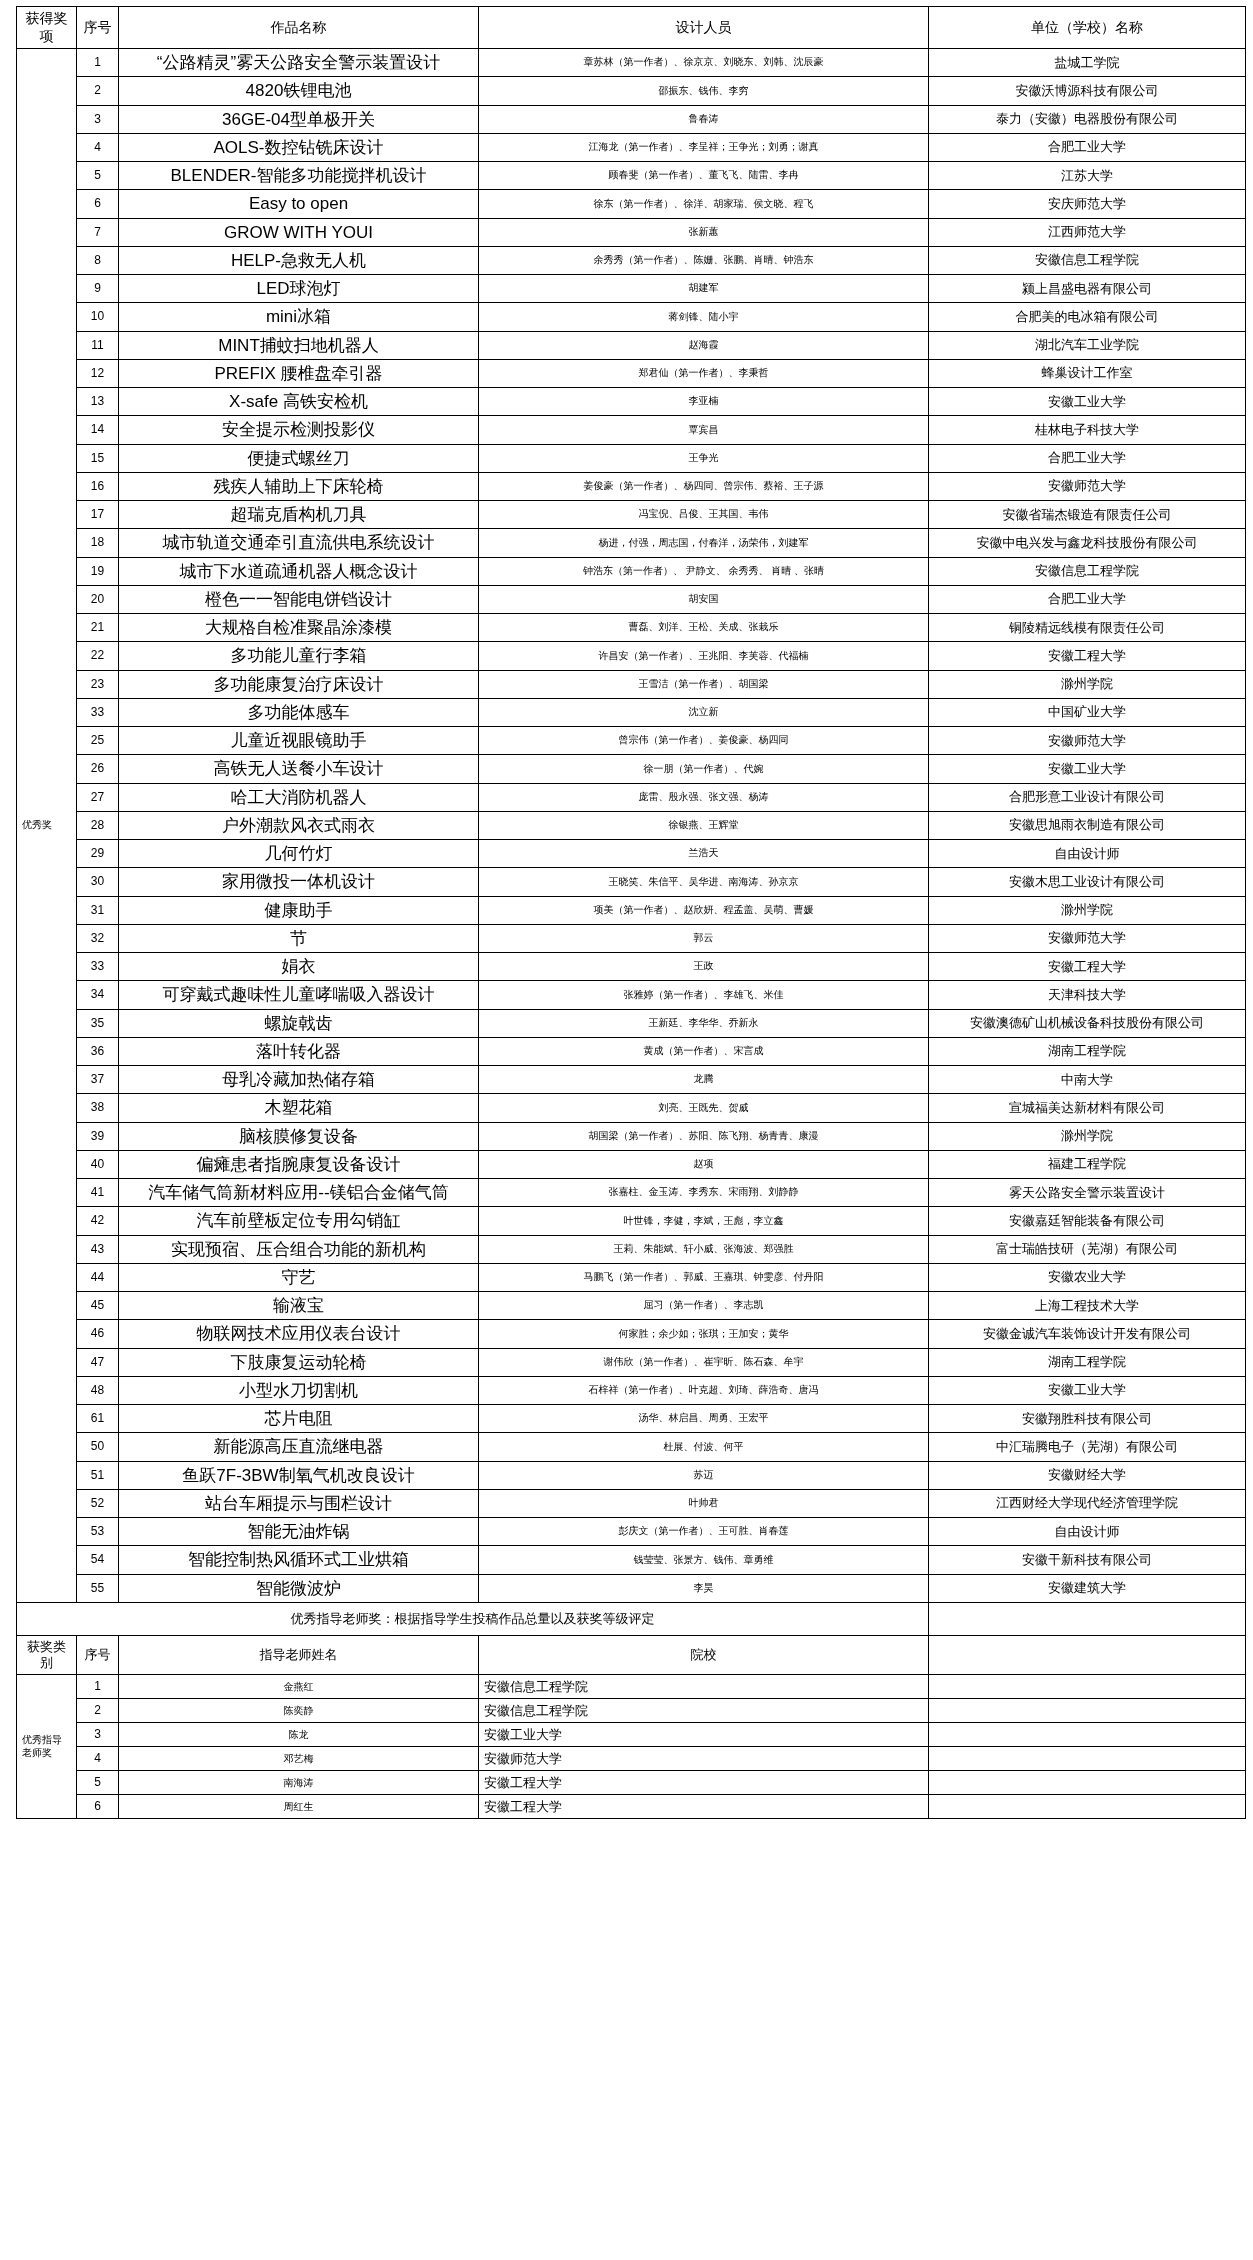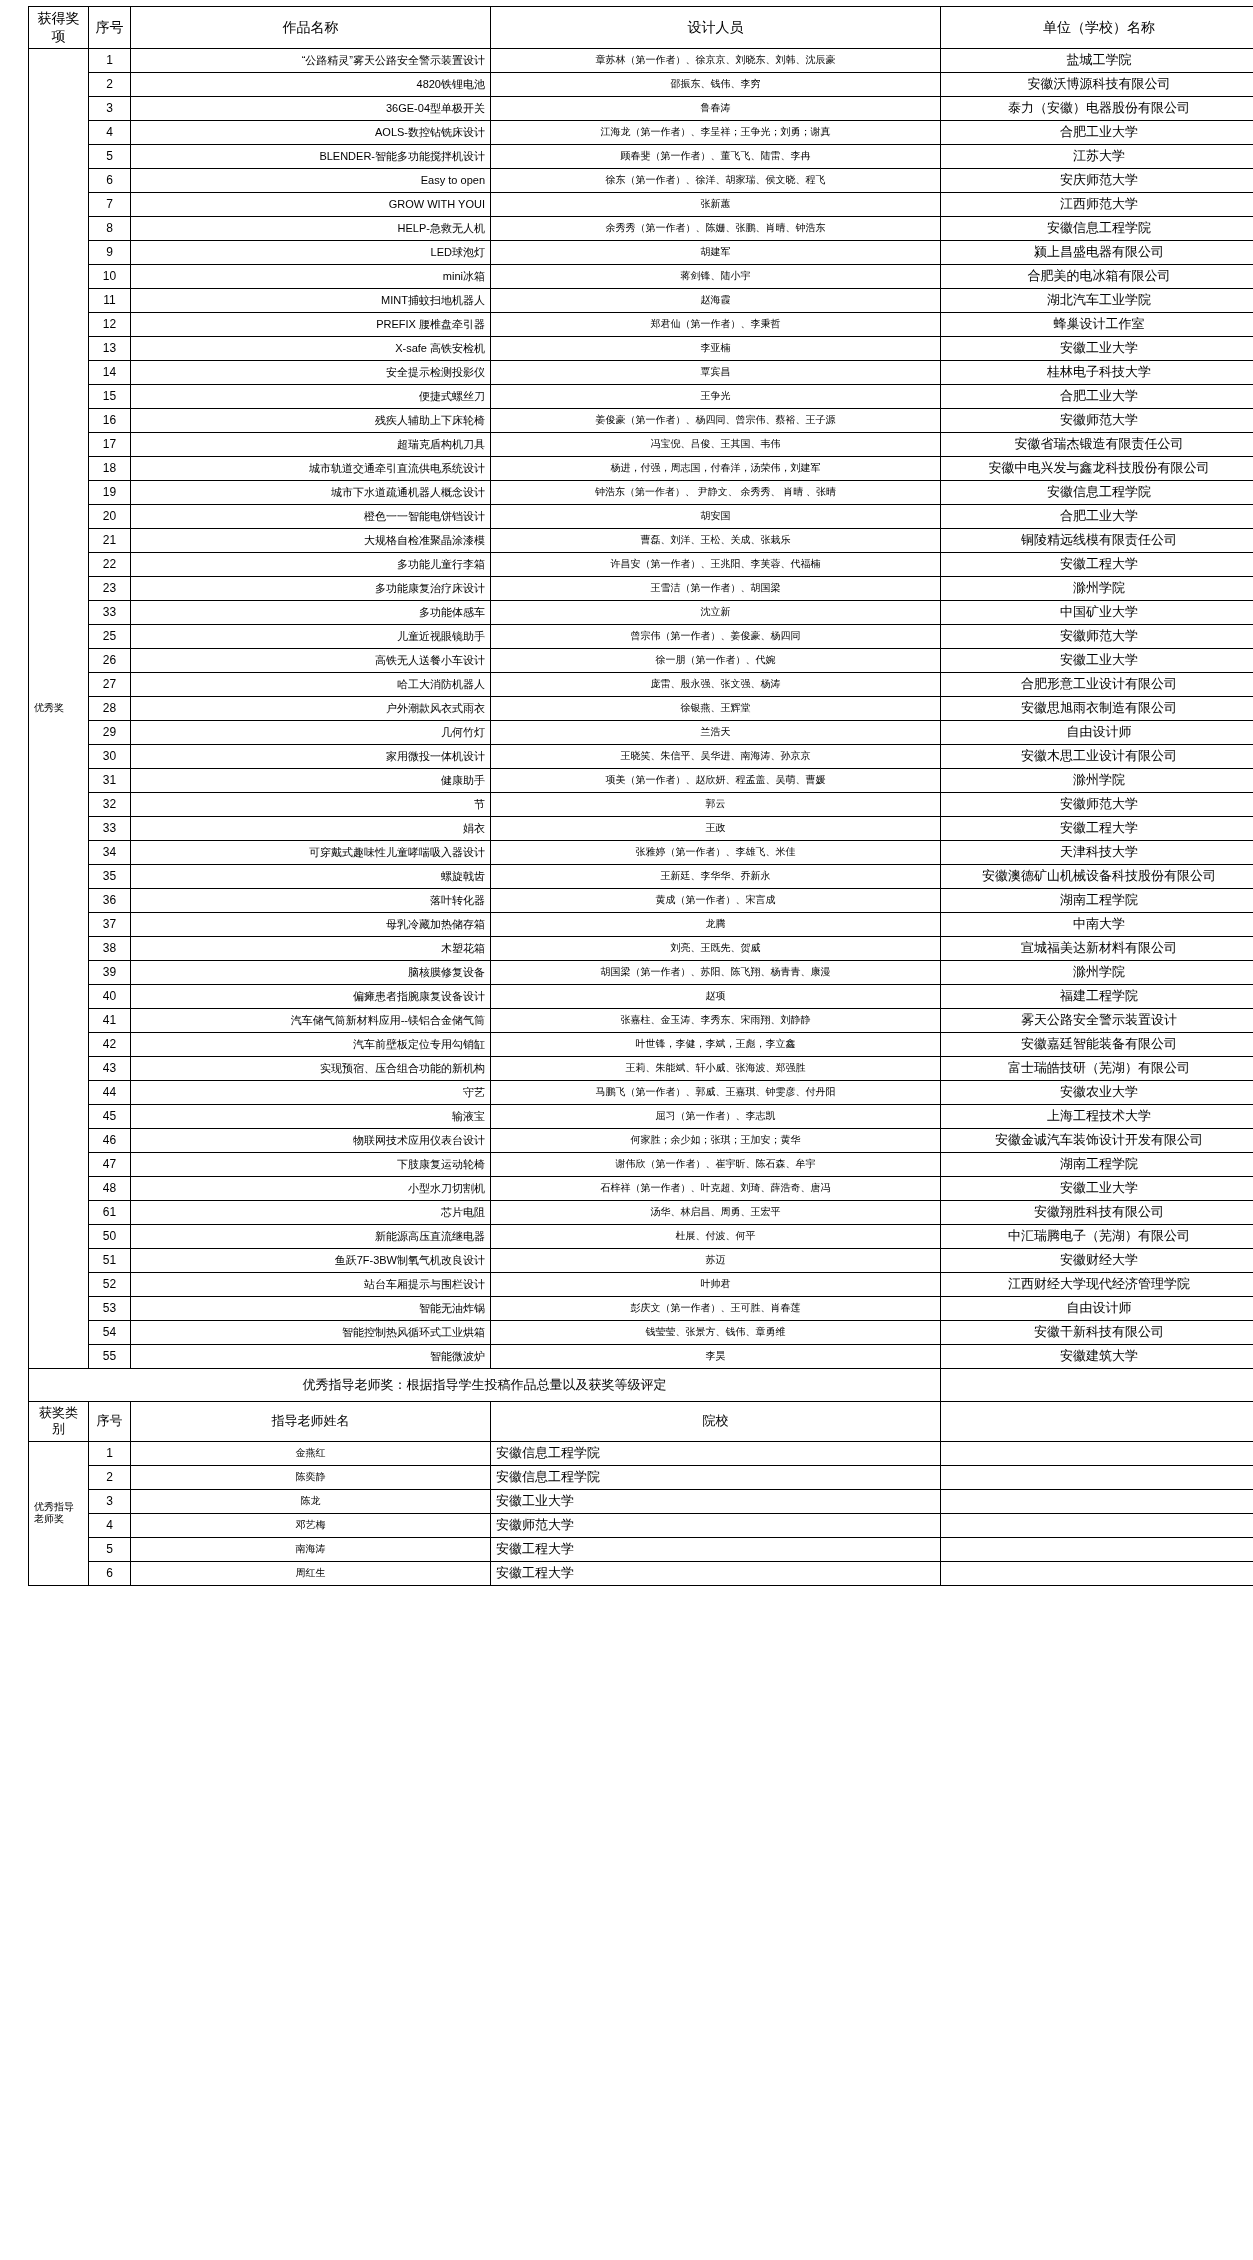--- a/index.html
+++ b/index.html
@@ -9,21 +9,21 @@
   }
   body {
     width: 1253px;
     font-family: "Liberation Sans", "DejaVu Sans", sans-serif;
     color: #000000;
     -webkit-font-smoothing: antialiased;
   }
   .sheet {
     width: 1253px;
     box-sizing: border-box;
-    padding: 6px 12px 10px 28px;
+    padding: 6px 12px 10px 16px;
   }
   table.award-table {
     border-collapse: collapse;
     width: 1229px;
     table-layout: fixed;
     font-size: 13px;
   }
   table.award-table td, table.award-table th {
     border: 1px solid #000000;
     padding: 3px 5px;
@@ -45,22 +45,22 @@
   .c-award {
     text-align: left;
     font-size: 10px;
     line-height: 1.35;
   }
   .c-no {
     text-align: center;
     font-size: 12px;
   }
   .c-work {
-    text-align: right;
-    font-size: 11px;
+    text-align: center;
+    font-size: 17px;
   }
   .c-people {
     text-align: center;
     font-size: 10px;
   }
   .c-unit {
     text-align: center;
     font-size: 13px;
   }
   tbody tr { height: 24px; }

